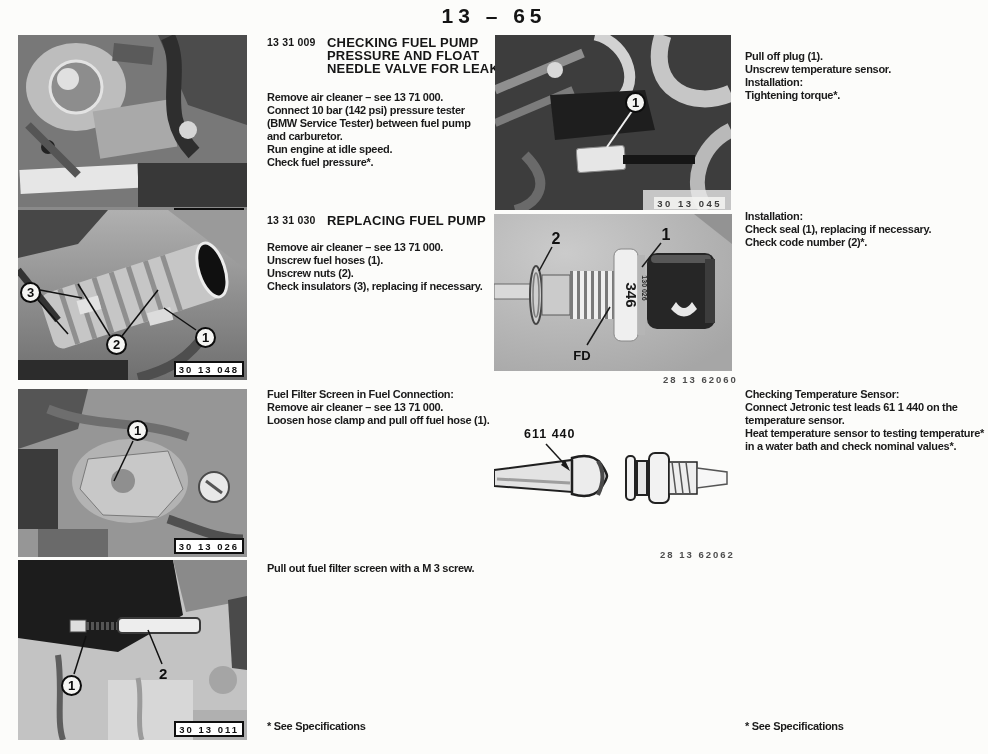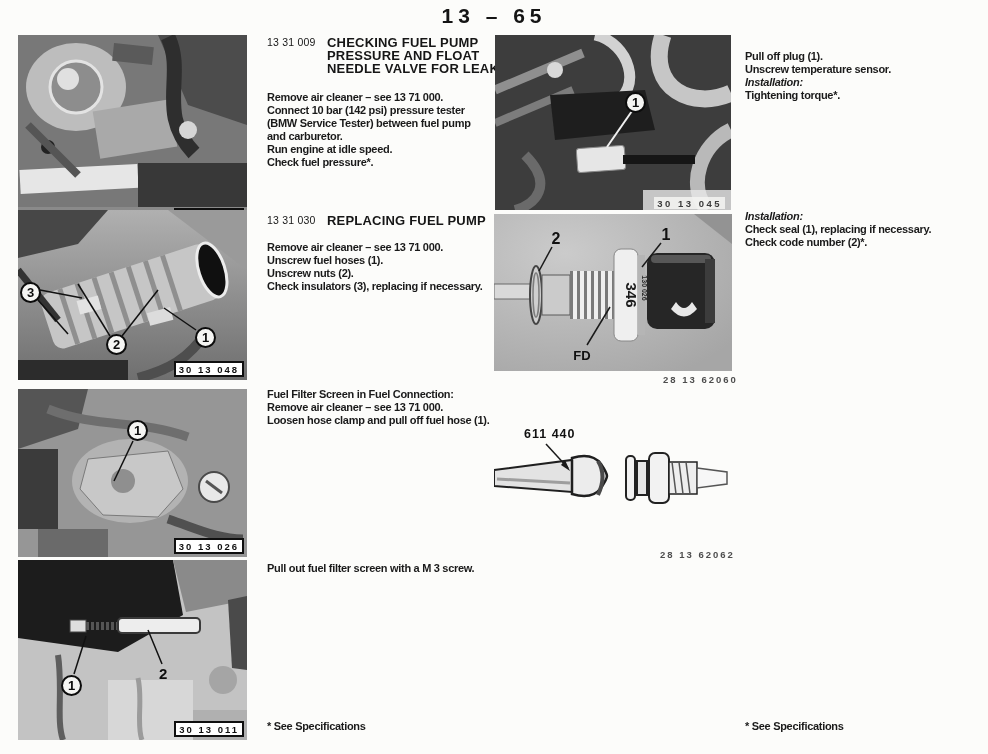--- a/index.html
+++ b/index.html
@@ -48,29 +48,29 @@
     color: #0c0c0c; font-size: 13px; font-weight: bold;
     line-height: 17px; text-align: center;
   }
   .callout.plain {
     width: auto; height: auto; border: none; border-radius: 0;
     background: transparent; font-size: 15px; line-height: 1;
   }
 
   
   .proc-row { display: flex; }
-  .code { flex: 0 0 60px; font-size: 10.5px; font-weight: normal; letter-spacing: 0.2px; line-height: 13px; white-space: nowrap; }
+  .code { flex: 0 0 60px; font-size: 10.5px; font-weight: bold; letter-spacing: 0.2px; line-height: 13px; white-space: nowrap; }
   .ptitle { font-size: 13px; font-weight: bold; letter-spacing: 0.2px; line-height: 13px; white-space: nowrap; }
   .body-block { margin-top: 14px; }
   .body-block.gap16 { margin-top: 16px; }
   .bodyline {
     font-size: 11px; font-weight: bold; letter-spacing: -0.3px;
     line-height: 13px; white-space: nowrap; color: #1a1a1a;
   }
-  .bodyline.italic { font-style: italic; }
+  .bodyline.italic { }
 
   .diagram-id {
     position: absolute;
     font-size: 9.5px; font-weight: bold; letter-spacing: 2px;
     color: #4d4d4d; white-space: nowrap;
   }
 </style>
 </head>
 <body>
 
@@ -315,16 +315,23 @@
       <div class="bodyline">Tightening torque*.</div>
     </div>
   </div>
 
   <div class="abs" style="left:745px; top:210px;">
     <div class="bodyline italic">Installation:</div>
     <div class="bodyline">Check seal (1), replacing if necessary.</div>
     <div class="bodyline">Check code number (2)*.</div>
   </div>
 
+  <div class="abs" style="left:745px; top:388px;">
+    <div class="bodyline">Checking Temperature Sensor:</div>
+    <div class="bodyline">Connect Jetronic test leads 61 1 440 on the</div>
+    <div class="bodyline">temperature sensor.</div>
+    <div class="bodyline">Heat temperature sensor to testing temperature*</div>
+    <div class="bodyline">in a water bath and check nominal values*.</div>
+  </div>
 
   <div class="abs bodyline" style="left:745px; top:720px;">* See Specifications</div>
 
 </div>
 
 </body></html>

